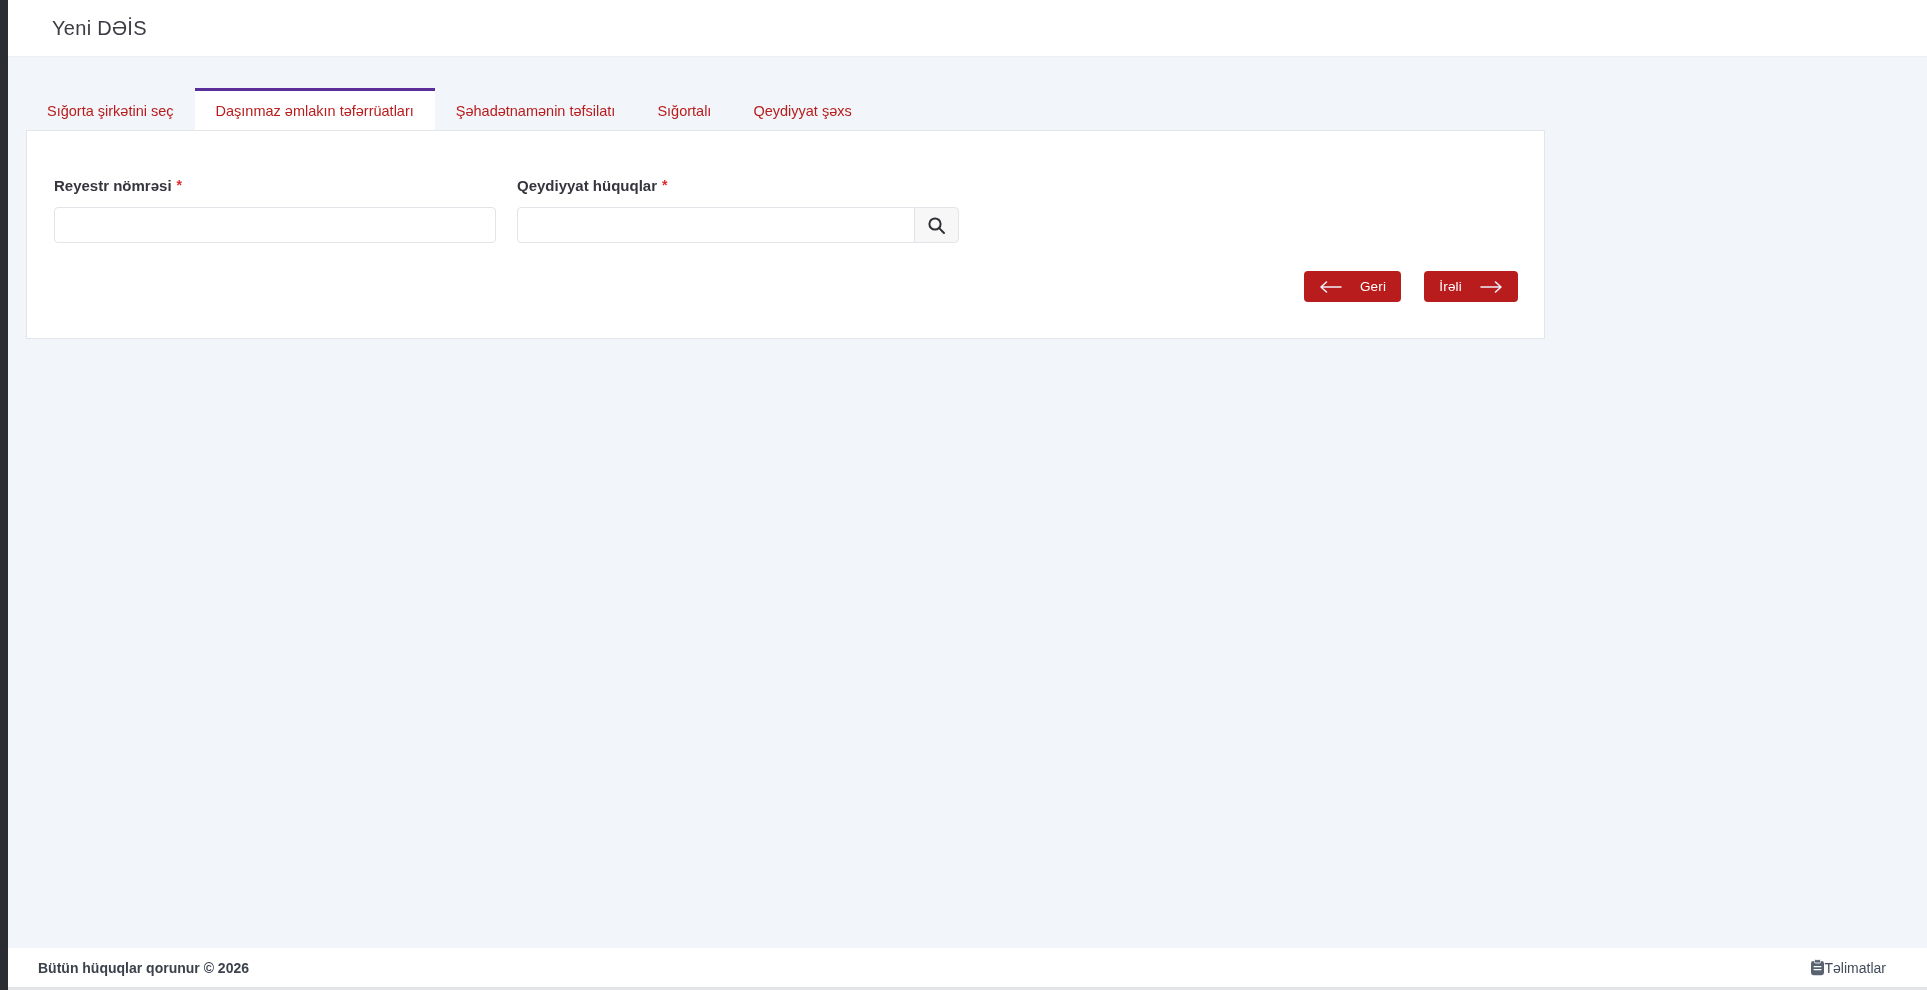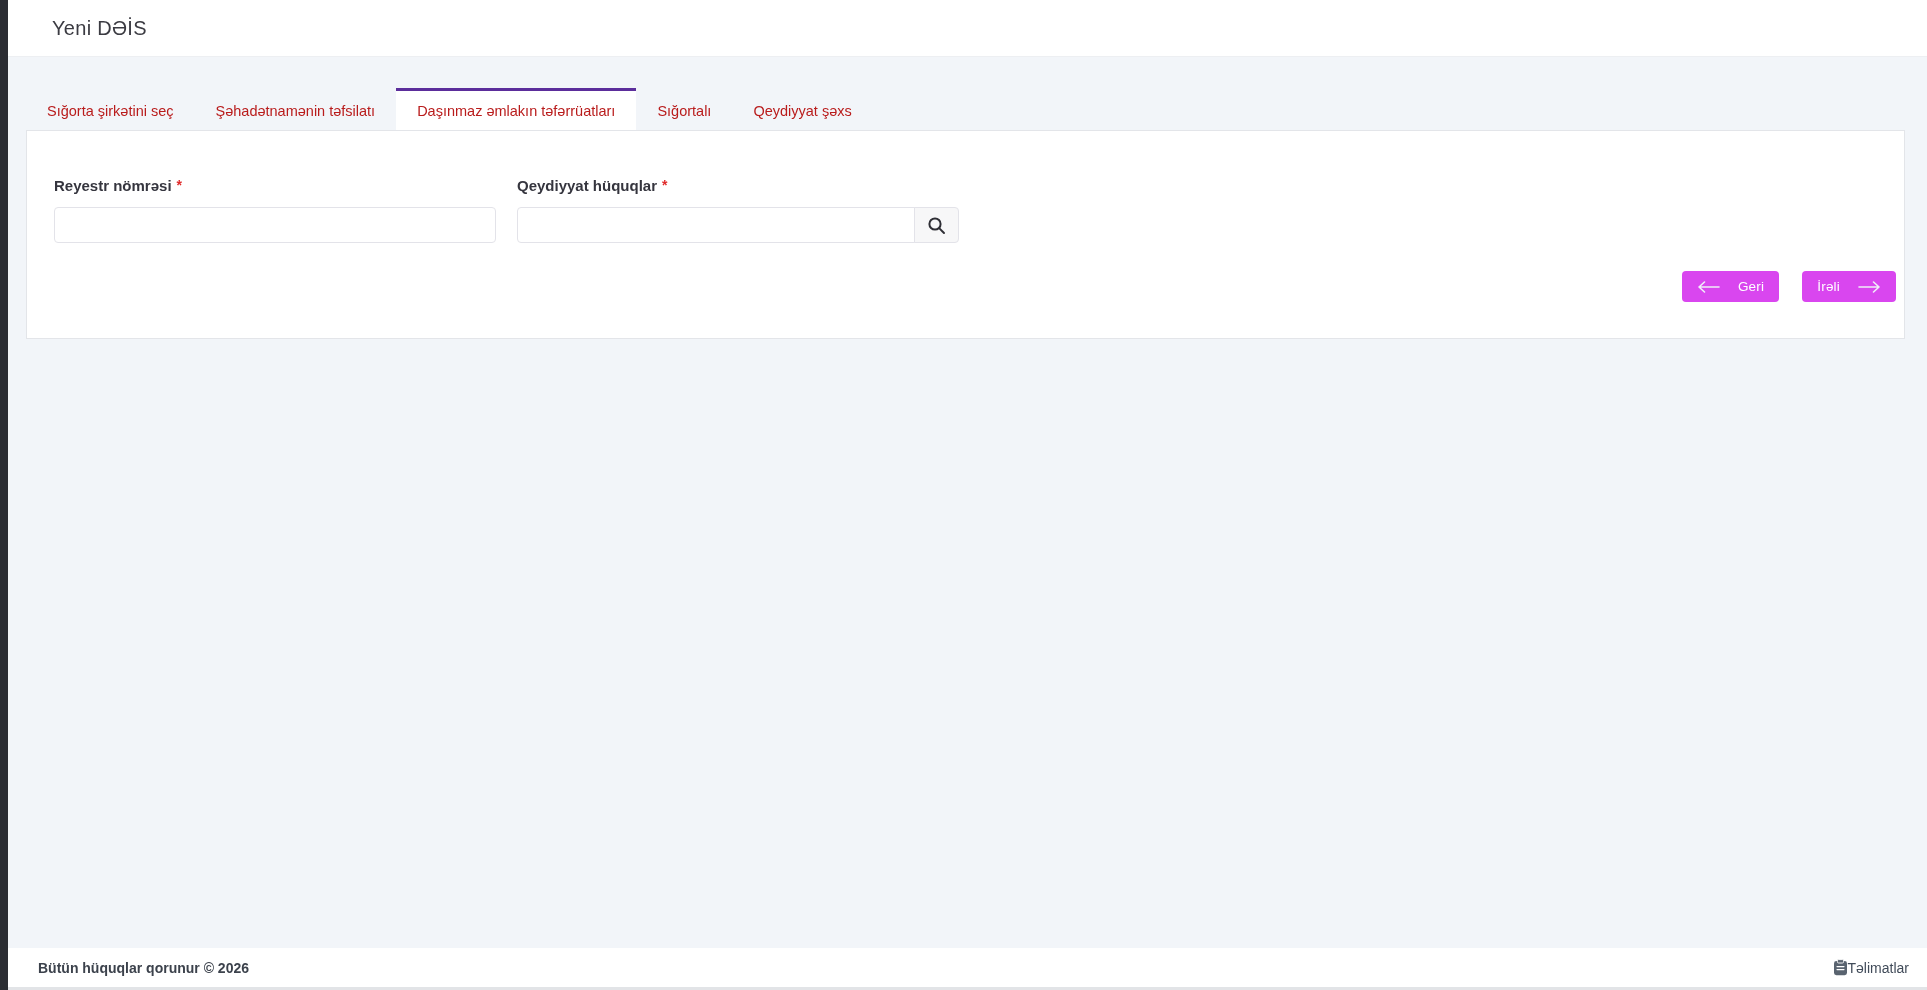--- a/index.html
+++ b/index.html
@@ -28,23 +28,23 @@
   }
   .tab {
     height:42px; display:flex; align-items:center;
     padding:0 21px; font-size:14.5px; color:#b91c1c;
     border-top:3px solid transparent; cursor:pointer; white-space:nowrap;
   }
   .tab.active {
     background:#ffffff; border-top:3px solid #5b2d9b;
   }
   .card {
-    position:absolute; left:26px; top:130px; width:1879px; height:209px;
+    position:absolute; left:26px; top:130px; width:1519px; height:209px;
     background:#ffffff; border:1px solid #e3e5e9;
-    padding:46px 8px 0 27px;
+    padding:46px 26px 0 27px;
   }
   .form-row { display:flex; gap:21px; }
   .field { width:442px; }
   .field-label {
     font-size:15px; font-weight:bold; color:#35353e; margin-bottom:13px;
     display:flex; align-items:flex-start; gap:5px;
   }
   .req-star { color:#e02b2b; font-size:14px; font-weight:bold; }
   .text-input {
     width:100%; height:36px; border:1px solid #e3e3e9; border-radius:4px;
@@ -56,56 +56,56 @@
   .search-btn {
     width:45px; height:36px; flex:0 0 45px;
     border:1px solid #e3e3e9; margin-left:-1px; border-radius:0 4px 4px 0;
     background:#f7f7f8; display:flex; align-items:center; justify-content:center;
     cursor:pointer;
   }
   .actions {
     margin-top:28px; display:flex; justify-content:flex-end; gap:23px;
   }
   .btn {
-    background:#d946ef; color:#ffffff; border:none; border-radius:4px;
+    background:#b91c1c; color:#ffffff; border:none; border-radius:4px;
     height:31px; display:inline-flex; align-items:center; gap:18px;
     padding:0 15px; font-size:13.5px; font-family:inherit; cursor:pointer;
     letter-spacing:.2px;
   }
   .icon-wrap { display:inline-flex; align-items:center; }
   .footer {
     position:absolute; left:8px; right:0; bottom:0; height:42px;
     background:#ffffff; border-bottom:3px solid #e2e4e7;
     display:flex; align-items:center; justify-content:space-between;
-    padding:0 18px 0 30px; z-index:5;
+    padding:0 41px 0 30px; z-index:5;
   }
   .copyright { font-size:14px; font-weight:bold; color:#3c424c; }
   .help-link {
     display:flex; align-items:center; font-size:14px;
     color:#414b59; cursor:pointer;
   }
 </style>
 </head>
 <body>
 
 <div class="side-rail"></div>
 
 <div class="header">
   <div class="page-title">Yeni DƏİS</div>
 </div>
 
 <div class="tabs">
   <div class="tab">
     <span>Sığorta şirkətini seç</span>
   </div>
+  <div class="tab active">
+    <span>Daşınmaz əmlakın təfərrüatları</span>
+  </div>
   <div class="tab">
     <span>Şəhadətnamənin təfsilatı</span>
-  </div>
-  <div class="tab active">
-    <span>Daşınmaz əmlakın təfərrüatları</span>
   </div>
   <div class="tab">
     <span>Sığortalı</span>
   </div>
   <div class="tab">
     <span>Qeydiyyat şəxs</span>
   </div>
 </div>
 
 <div class="card">

